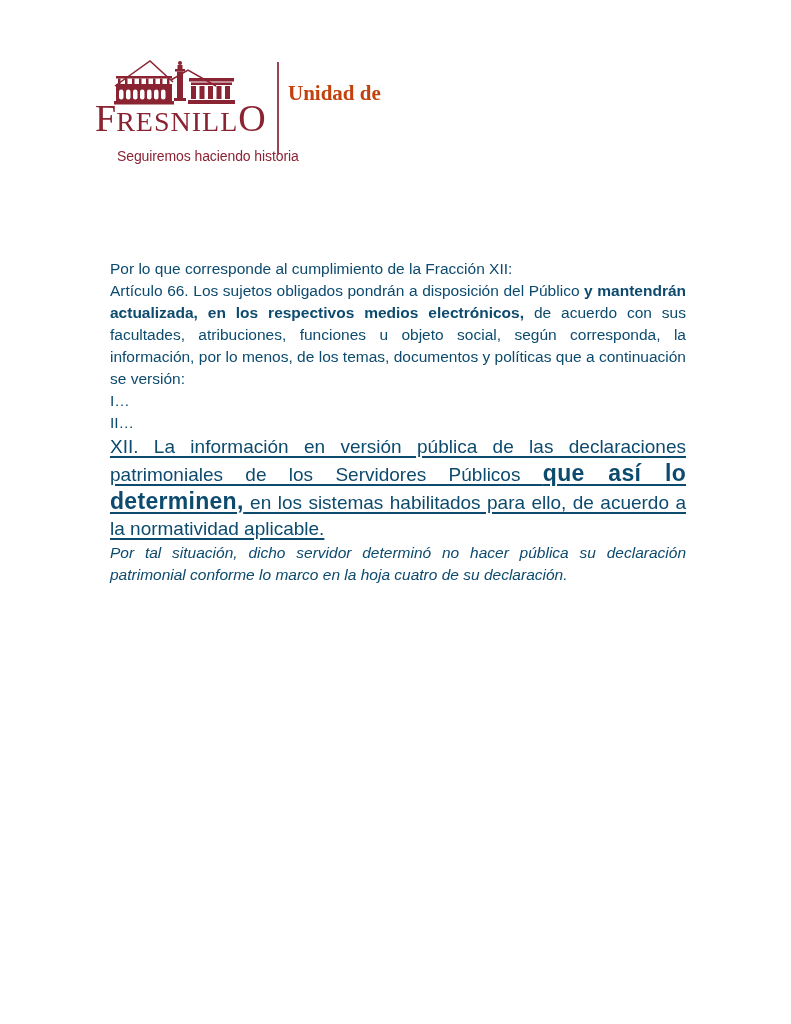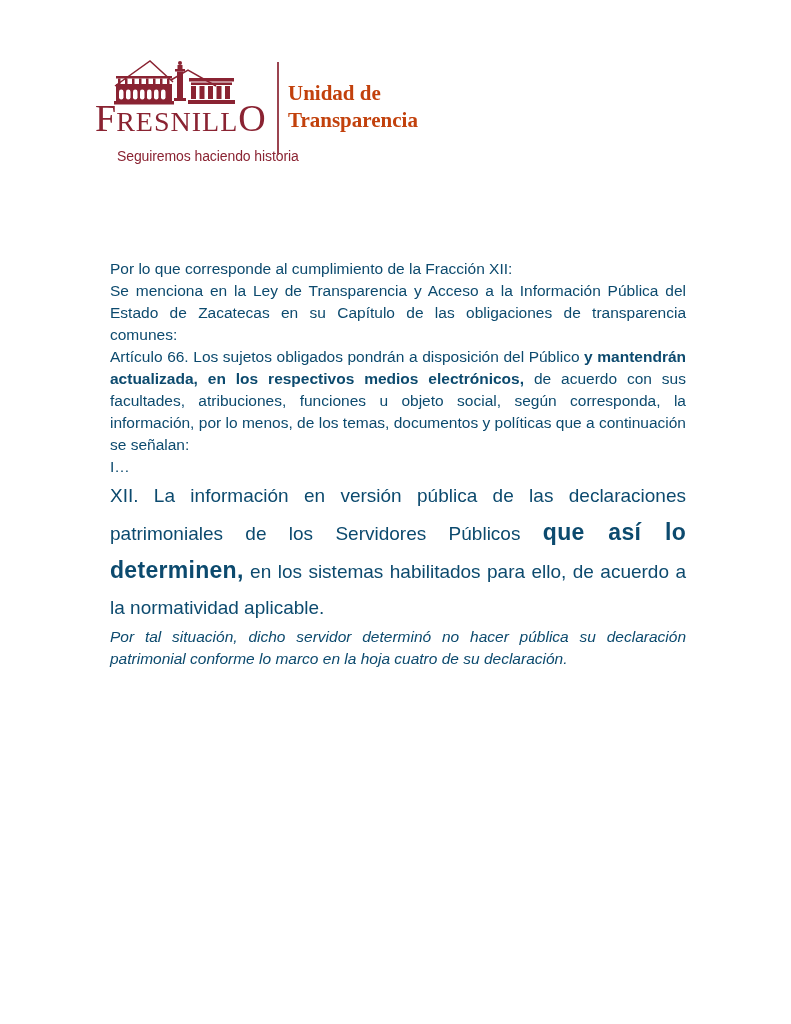--- a/index.html
+++ b/index.html
@@ -83,22 +83,23 @@
     line-height: 22px;
   }
   .letter p { margin: 0; }
   .p-mention { margin-top: 38px; text-align: justify; }
   .p-article { margin-top: 13px; text-align: justify; }
   .p-item-i  { margin-top: 4px; }
   .p-item-ii { margin-top: 12px; }
   .p-xii {
     margin-top: 12px;
     font-size: 19px;
-    line-height: 36px;
+    line-height: 26px;
     text-align: justify;
+    text-decoration: underline;
     text-decoration-thickness: 1.5px;
     text-underline-offset: 3px;
   }
   .p-xii .xl {
     font-size: 23px;
     font-weight: bold;
     letter-spacing: 0.3px;
   }
   .p-closing { margin-top: 41px; text-align: justify; font-style: italic; }
 </style>
@@ -157,35 +158,34 @@
     </svg>
 
     <div class="wordmark"><span class="wm-big">F</span><span class="wm-mid">RESNILL</span><span class="wm-big">O</span></div>
 
     <div class="tagline">Seguiremos haciendo historia</div>
 
     <div class="logo-divider"></div>
 
     <div class="unit-name">
       <div>Unidad de</div>
-      <div>Transparencia</div>
     </div>
 
   </header>
 
   <main class="letter">
 
     <p class="p-intro">Por lo que corresponde al cumplimiento de la Fracción XII:</p>
 
-    <p class="p-mention">Se menciona en la Ley de Transparencia y Acceso a la Información Pública del Estado de Zacatecas en su Capítulo de las obligaciones de transparencia comunes:</p>
 
-    <p class="p-article"><span>Artículo 66. Los sujetos obligados pondrán a disposición del Público </span><strong>y mantendrán actualizada, en los respectivos medios electrónicos,</strong><span> de acuerdo con sus facultades, atribuciones, funciones u objeto social, según corresponda, la información, por lo menos, de los temas, documentos y políticas que a continuación se señalan:</span></p>
+    <p class="p-article"><span>Artículo 66. Los sujetos obligados pondrán a disposición del Público </span><strong>y mantendrán actualizada, en los respectivos medios electrónicos,</strong><span> de acuerdo con sus facultades, atribuciones, funciones u objeto social, según corresponda, la información, por lo menos, de los temas, documentos y políticas que a continuación se versión:</span></p>
 
     <p class="p-item-i">I…</p>
 
+    <p class="p-item-ii">II…</p>
 
     <p class="p-xii"><span>XII. La información en versión pública de las declaraciones patrimoniales de los Servidores Públicos </span><strong class="xl">que así lo determinen,</strong><span> en los sistemas habilitados para ello, de acuerdo a la normatividad aplicable.</span></p>
 
     <p class="p-closing">Por tal situación, dicho servidor determinó no hacer pública su declaración patrimonial conforme lo marco en la hoja cuatro de su declaración.</p>
 
   </main>
 
 </div>
 
 </body></html>

